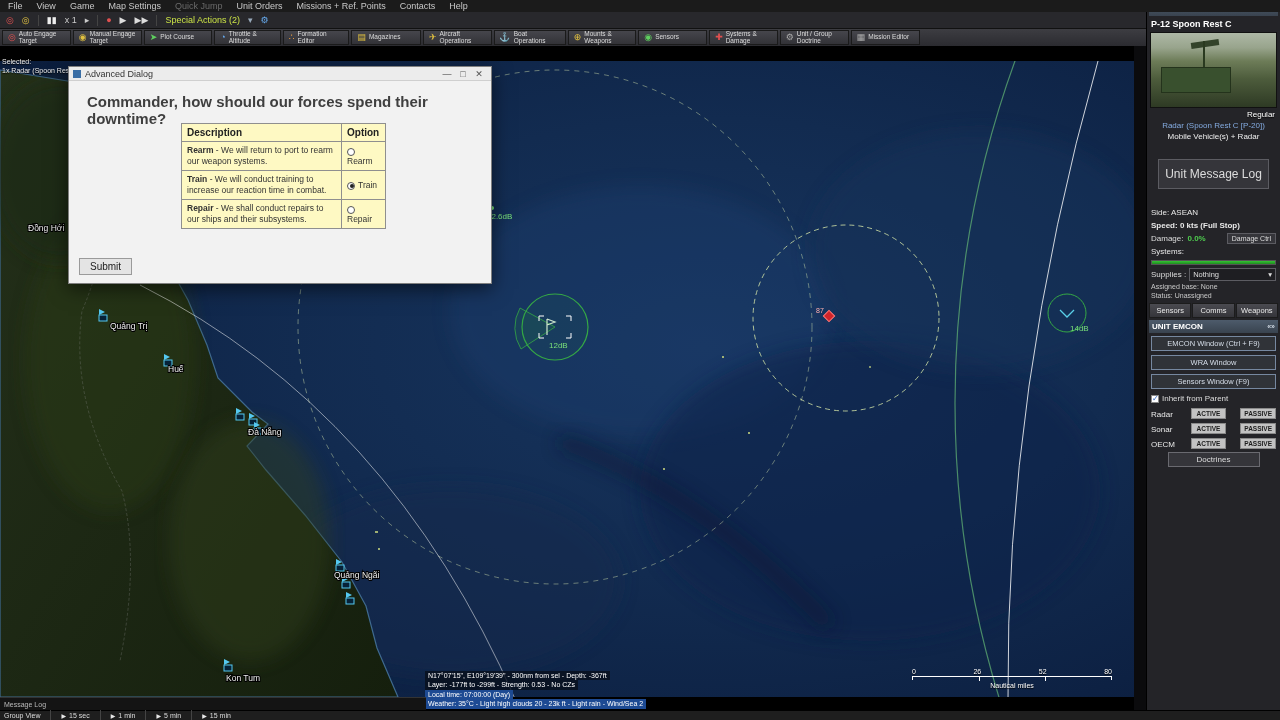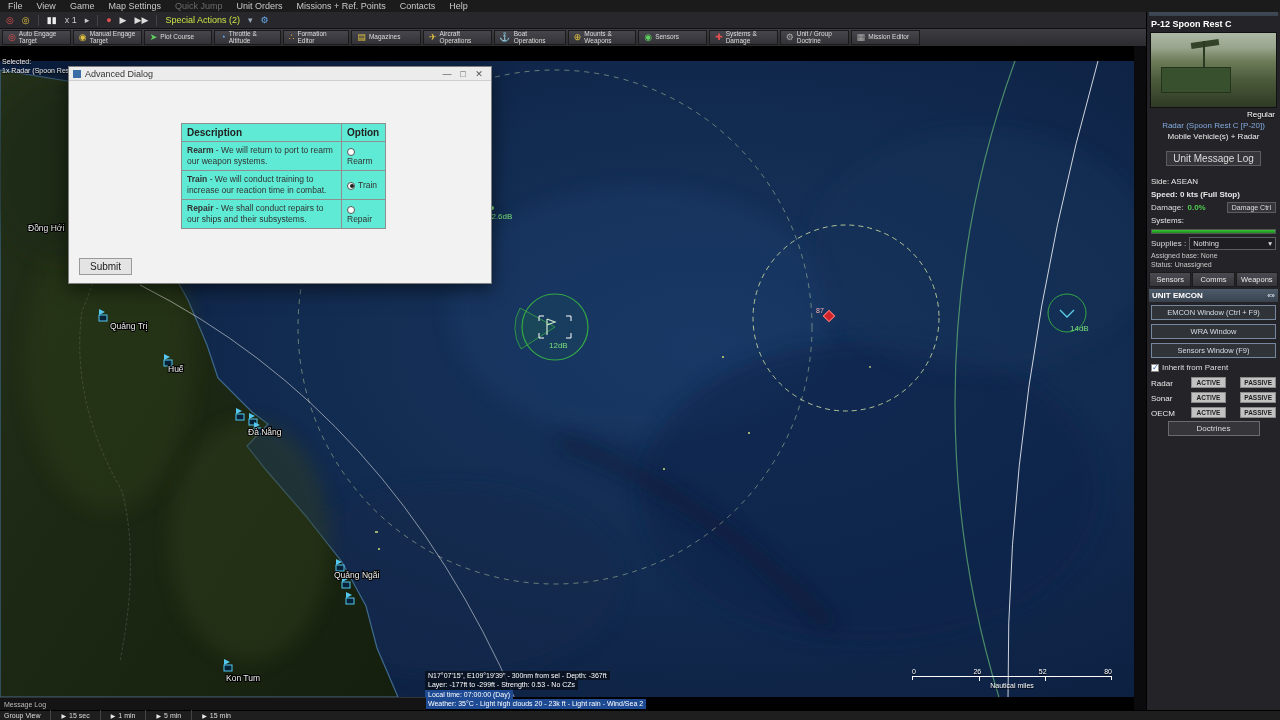--- a/index.html
+++ b/index.html
@@ -29,42 +29,42 @@
   .scrollstrip{position:absolute;left:1134px;top:0;width:12px;height:720px;background:#0b0b0d;z-index:6;color:#ccc;font-size:7px;text-align:center}
   .scrollstrip span{display:block;margin-top:12px}
 
   
   .dialog{position:absolute;left:68px;top:66px;width:424px;height:218px;background:#f2f2f2;border:1px solid #7f7f7f;box-shadow:0 5px 18px rgba(0,0,0,.55);z-index:20;font-family:"Liberation Sans",sans-serif}
   .dlg-title{height:14px;background:#ececec;border-bottom:1px solid #cfcfcf;display:flex;align-items:center;padding:0 4px;font-size:9px;color:#333}
   .dlg-ico{width:8px;height:8px;background:#3a6ea5;margin-right:4px}
   .dlg-title .t{flex:1}
   .dlg-wb{width:16px;text-align:center;color:#555;font-size:9px}
   .dlg-head{margin:12px 18px 8px;font-size:15px;font-weight:bold;color:#3f3f3f}
-  .dlg-table{position:absolute;left:112px;top:56px;border-collapse:collapse;background:#5eead4}
+  .dlg-table{position:absolute;left:112px;top:56px;border-collapse:collapse;background:#fef9c3}
   .dlg-table th,.dlg-table td{border:1px solid #8f8f8f;padding:3px 5px;text-align:left;vertical-align:middle}
   .dlg-table th{font-size:10px;font-weight:bold;color:#222}
   .dlg-table td.desc{width:160px;font-size:8.5px;color:#333;line-height:1.3}
   .dlg-table td.opt{width:44px;font-size:8.5px;color:#333}
   .radio{display:inline-block;width:8px;height:8px;border:1px solid #555;border-radius:50%;background:#fff;vertical-align:middle;margin-right:3px;position:relative}
   .radio.sel::after{content:"";position:absolute;left:1.5px;top:1.5px;width:4px;height:4px;border-radius:50%;background:#222}
   .submit-btn{position:absolute;left:10px;top:191px;padding:2px 10px;font-size:10px;background:#e4e4e4;border:1px solid #9a9a9a;color:#222}
 
   
   .right-panel{position:absolute;left:1146px;top:0;width:134px;height:720px;background:#242428;border-left:1px solid #000;z-index:25;color:#ddd;font-size:8px;padding:3px 2px;display:flex;flex-direction:column;gap:2px}
   .phdr{background:linear-gradient(#4d5b6b,#39434f);color:#fff;font-weight:bold;font-size:8px;padding:2px 3px;display:flex;justify-content:space-between;align-items:center}
   .phdr .chev{color:#cdd6e0;font-size:7px}
   .unit-name{font-size:9px;font-weight:bold;color:#fff;padding:1px 2px}
   .photo{position:relative;height:76px;margin:0 1px;background:linear-gradient(180deg,#aeb8a6 0%,#98a48c 20%,#6d7c58 38%,#4d5c3c 62%,#2e3a24 100%);border:1px solid #111}
   .photo .truck{position:absolute;left:10px;bottom:14px;width:70px;height:26px;background:#39502e;border:1px solid #24331c}
   .photo .mast{position:absolute;left:52px;bottom:38px;width:2px;height:28px;background:#2a3a20}
   .photo .dish{position:absolute;left:40px;bottom:60px;width:28px;height:6px;background:#33432a;transform:rotate(-8deg)}
   .prof{text-align:right;font-size:8px;color:#fff;padding:0 3px;text-shadow:0 1px 1px #000}
   .plink{color:#84abe0;text-align:center;font-size:8px}
   .ptype{color:#eee;text-align:center;font-size:8px}
-  .pbtn{display:block;margin:8px auto;background:#35353a;border:1px solid #5c5c62;color:#ddd;font-size:10px;padding:1px 6px;text-align:center}
+  .pbtn{display:block;margin:16px auto;background:#35353a;border:1px solid #5c5c62;color:#ddd;font-size:12px;padding:7px 6px;text-align:center}
   .pline{padding:1px 2px;color:#e8e8e8}
   .pbold{font-weight:bold}
   .dmg-row{display:flex;align-items:center;gap:4px;padding:0 2px}
   .dmg-val{color:#4ecb4e;font-weight:bold}
   .dmg-ctrl{margin-left:auto;background:#35353a;border:1px solid #5c5c62;color:#ddd;font-size:7px;padding:1px 4px}
   .sysbar{height:5px;margin:1px 2px;background:linear-gradient(#35c535,#1f8a1f);border:1px solid #555}
   .sup-row{display:flex;align-items:center;gap:3px;padding:0 2px}
   .dd{flex:1;background:#1e1e22;border:1px solid #5c5c62;color:#ddd;font-size:7.5px;padding:1px 3px;display:flex;justify-content:space-between}
   .small-line{color:#c9c9c9;font-size:7px;padding:0 2px}
   .ptabs{display:flex;gap:1px;margin-top:2px}
@@ -304,20 +304,21 @@
     </div>
 
   <div class="dialog">
     <div class="dlg-title">
       <span class="dlg-ico"></span>
       <span class="t">Advanced Dialog</span>
       <span class="dlg-wb">—</span>
       <span class="dlg-wb">□</span>
       <span class="dlg-wb">✕</span>
     </div>
+    <div class="dlg-head">Commander, how should our forces spend their downtime?</div>
     <table class="dlg-table">
       <tbody>
           <tr>
         <th>Description</th>
         <th>Option</th>
       </tr>
       <tr>
         <td class="desc"><b>Rearm</b><span> - We will return to port to rearm our weapon systems.</span></td>
         <td class="opt"><span class="radio"></span><span>Rearm</span></td>
       </tr>

